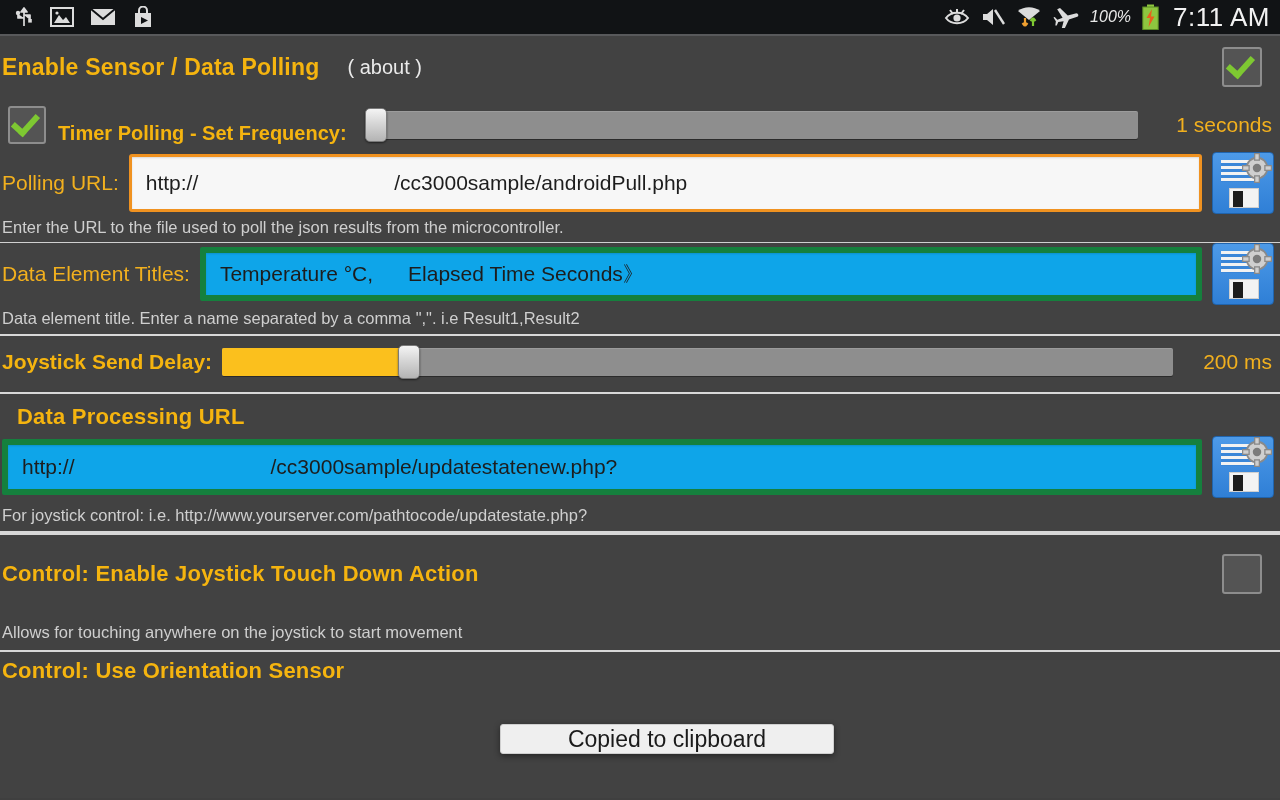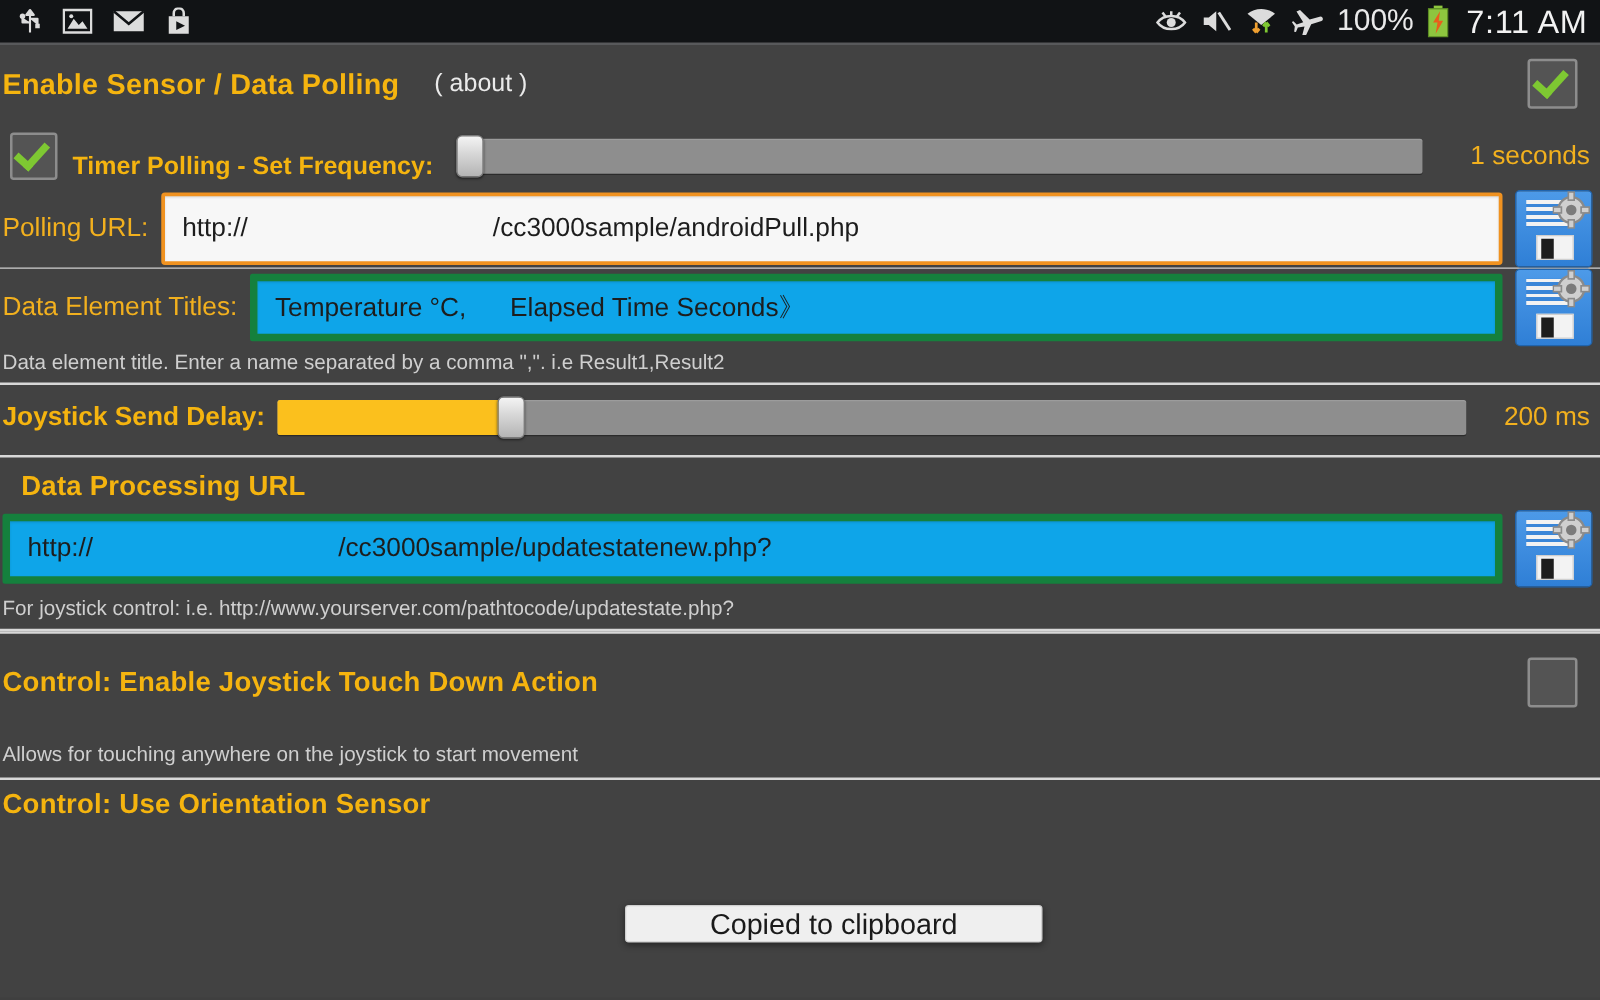--- a/index.html
+++ b/index.html
@@ -21,22 +21,23 @@
     display: flex;
     align-items: center;
     padding: 0 10px 0 14px;
     border-bottom: 2px solid #58595b;
   }
   .sb-left { display: flex; align-items: center; gap: 16px; }
   .sb-right { margin-left: auto; display: flex; align-items: center; gap: 11px; }
   .sb-icon { display: inline-flex; align-items: center; justify-content: center; }
   .sb-pct {
     color: #e9e9e9;
-    font-size: 24px;
+    font-size: 16px;
     letter-spacing: 0px;
+    font-style: italic;
   }
   .sb-clock {
     color: #f2f2f2;
     font-size: 26px;
     letter-spacing: 0.5px;
     margin-left: 3px;
   }
 
   
   .screen {
@@ -310,20 +311,21 @@
         <g fill="#cfcfcf" stroke="#8a8a8a" stroke-width="1.4">
           <rect x="13.5" y="0.6" width="5" height="7"></rect>
           <rect x="13.5" y="24.4" width="5" height="7"></rect>
           <rect x="0.6" y="13.5" width="7" height="5"></rect>
           <rect x="24.4" y="13.5" width="7" height="5"></rect>
         </g>
       </svg>
     </div>
   </div>
 
+  <div class="hint" style="padding:4px 0 5px 2px;">Enter the URL to the file used to poll the json results from the microcontroller.</div>
   <div class="hr-thin"></div>
 
   <div class="row" style="height:62px; display:flex; align-items:center; gap:10px; padding:0 6px 0 2px;">
     <span class="gold nowrap" style="font-size:21px;">Data Element Titles:</span>
     <div class="tinput">
       <span style="white-space:pre;">Temperature °C,      Elapsed Time Seconds》</span>
     </div>
     <div class="saveicon">
       <div class="floppy">
         <div class="lines"></div>

